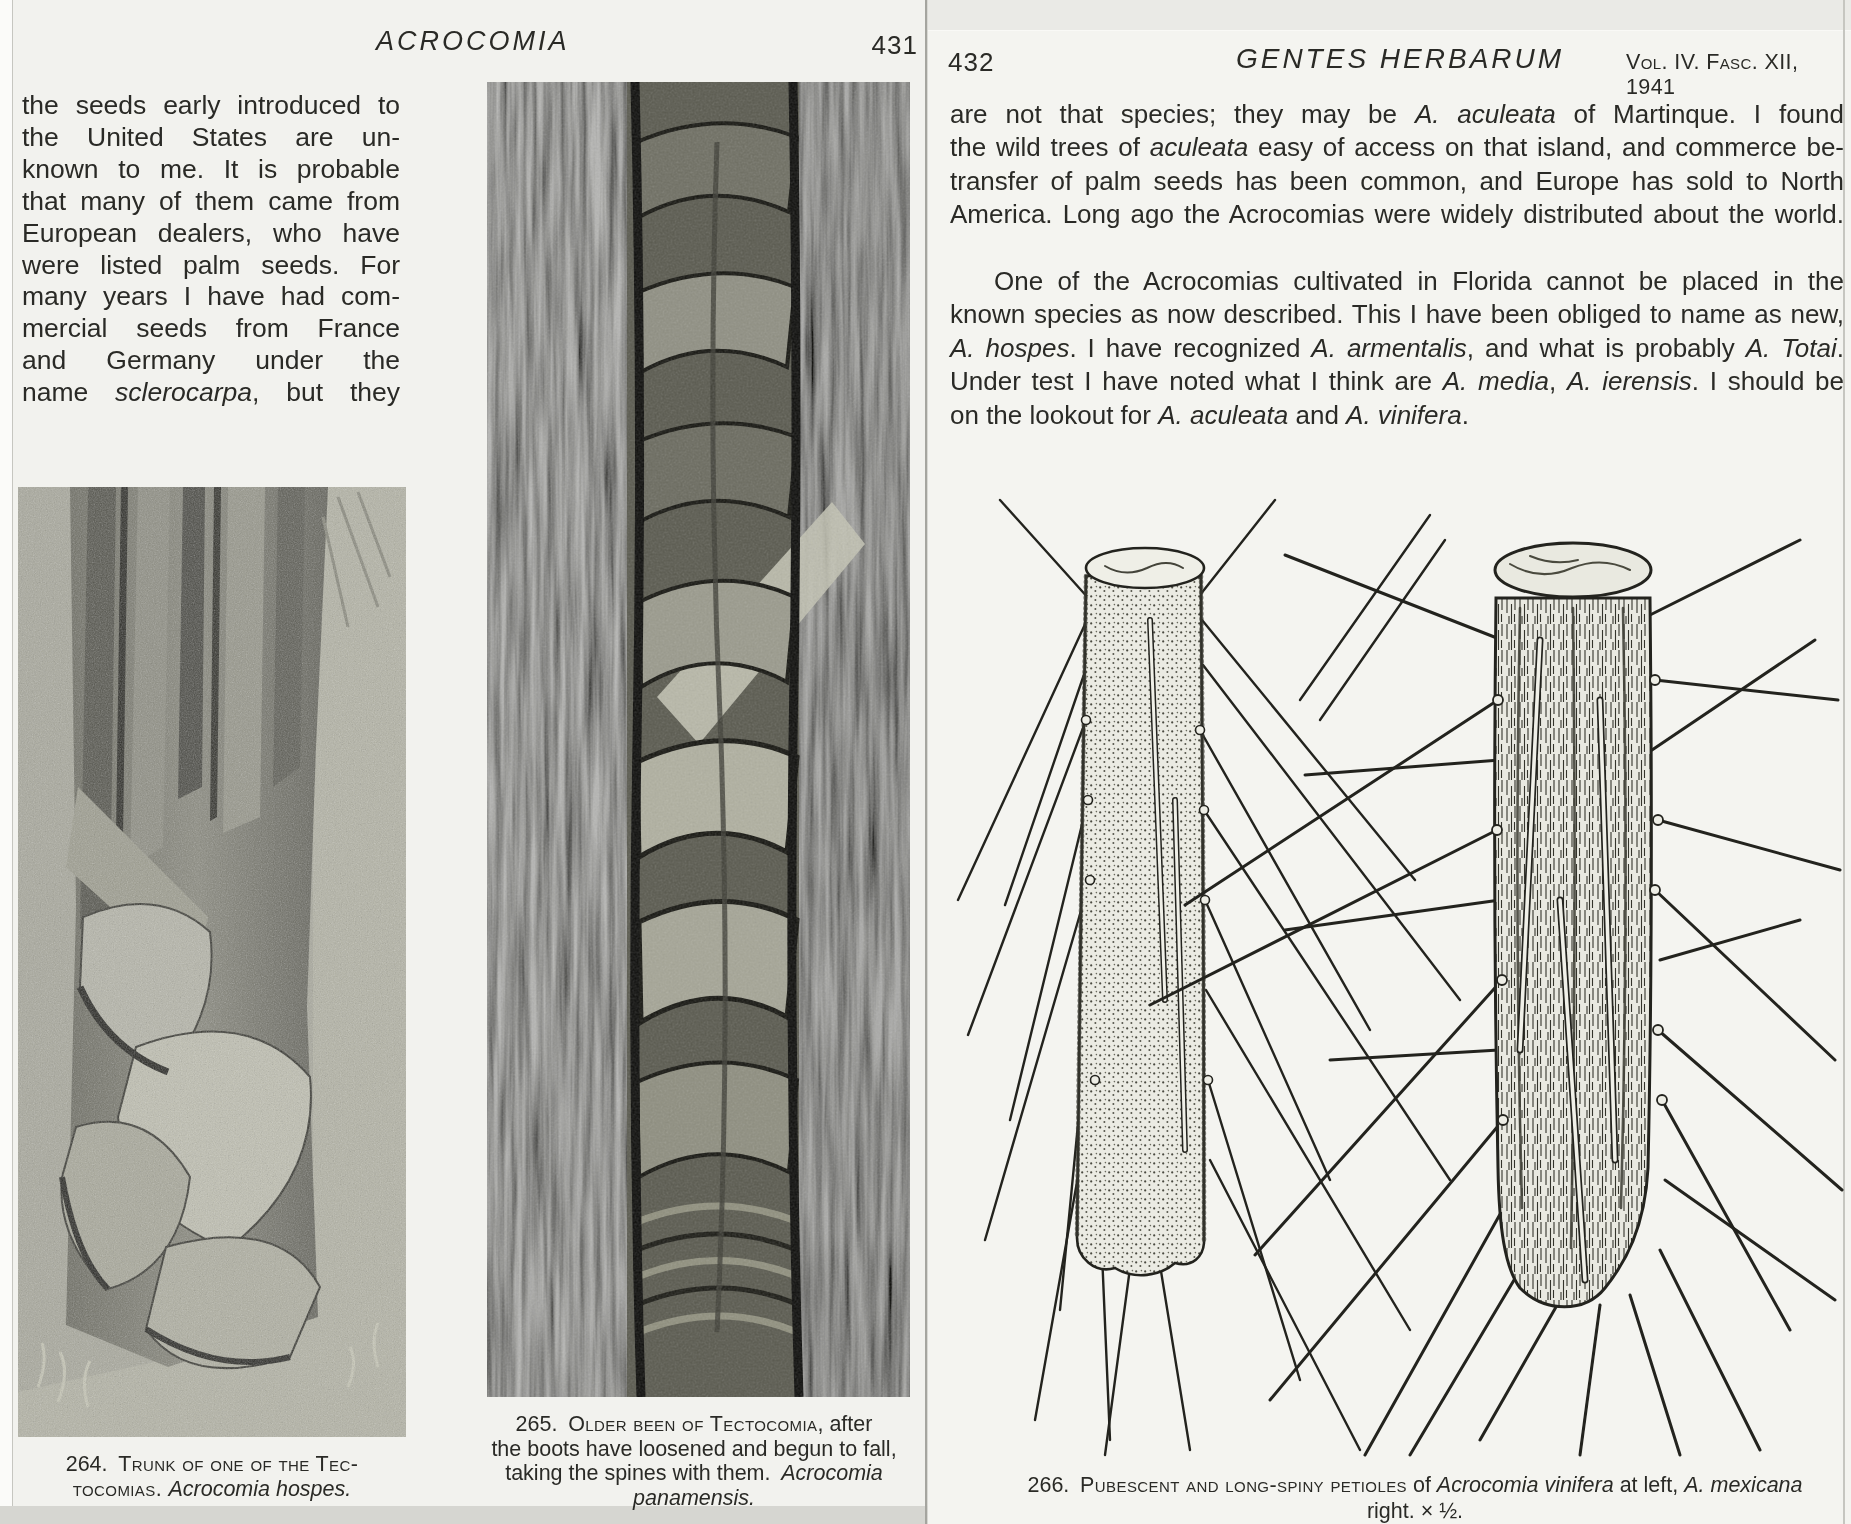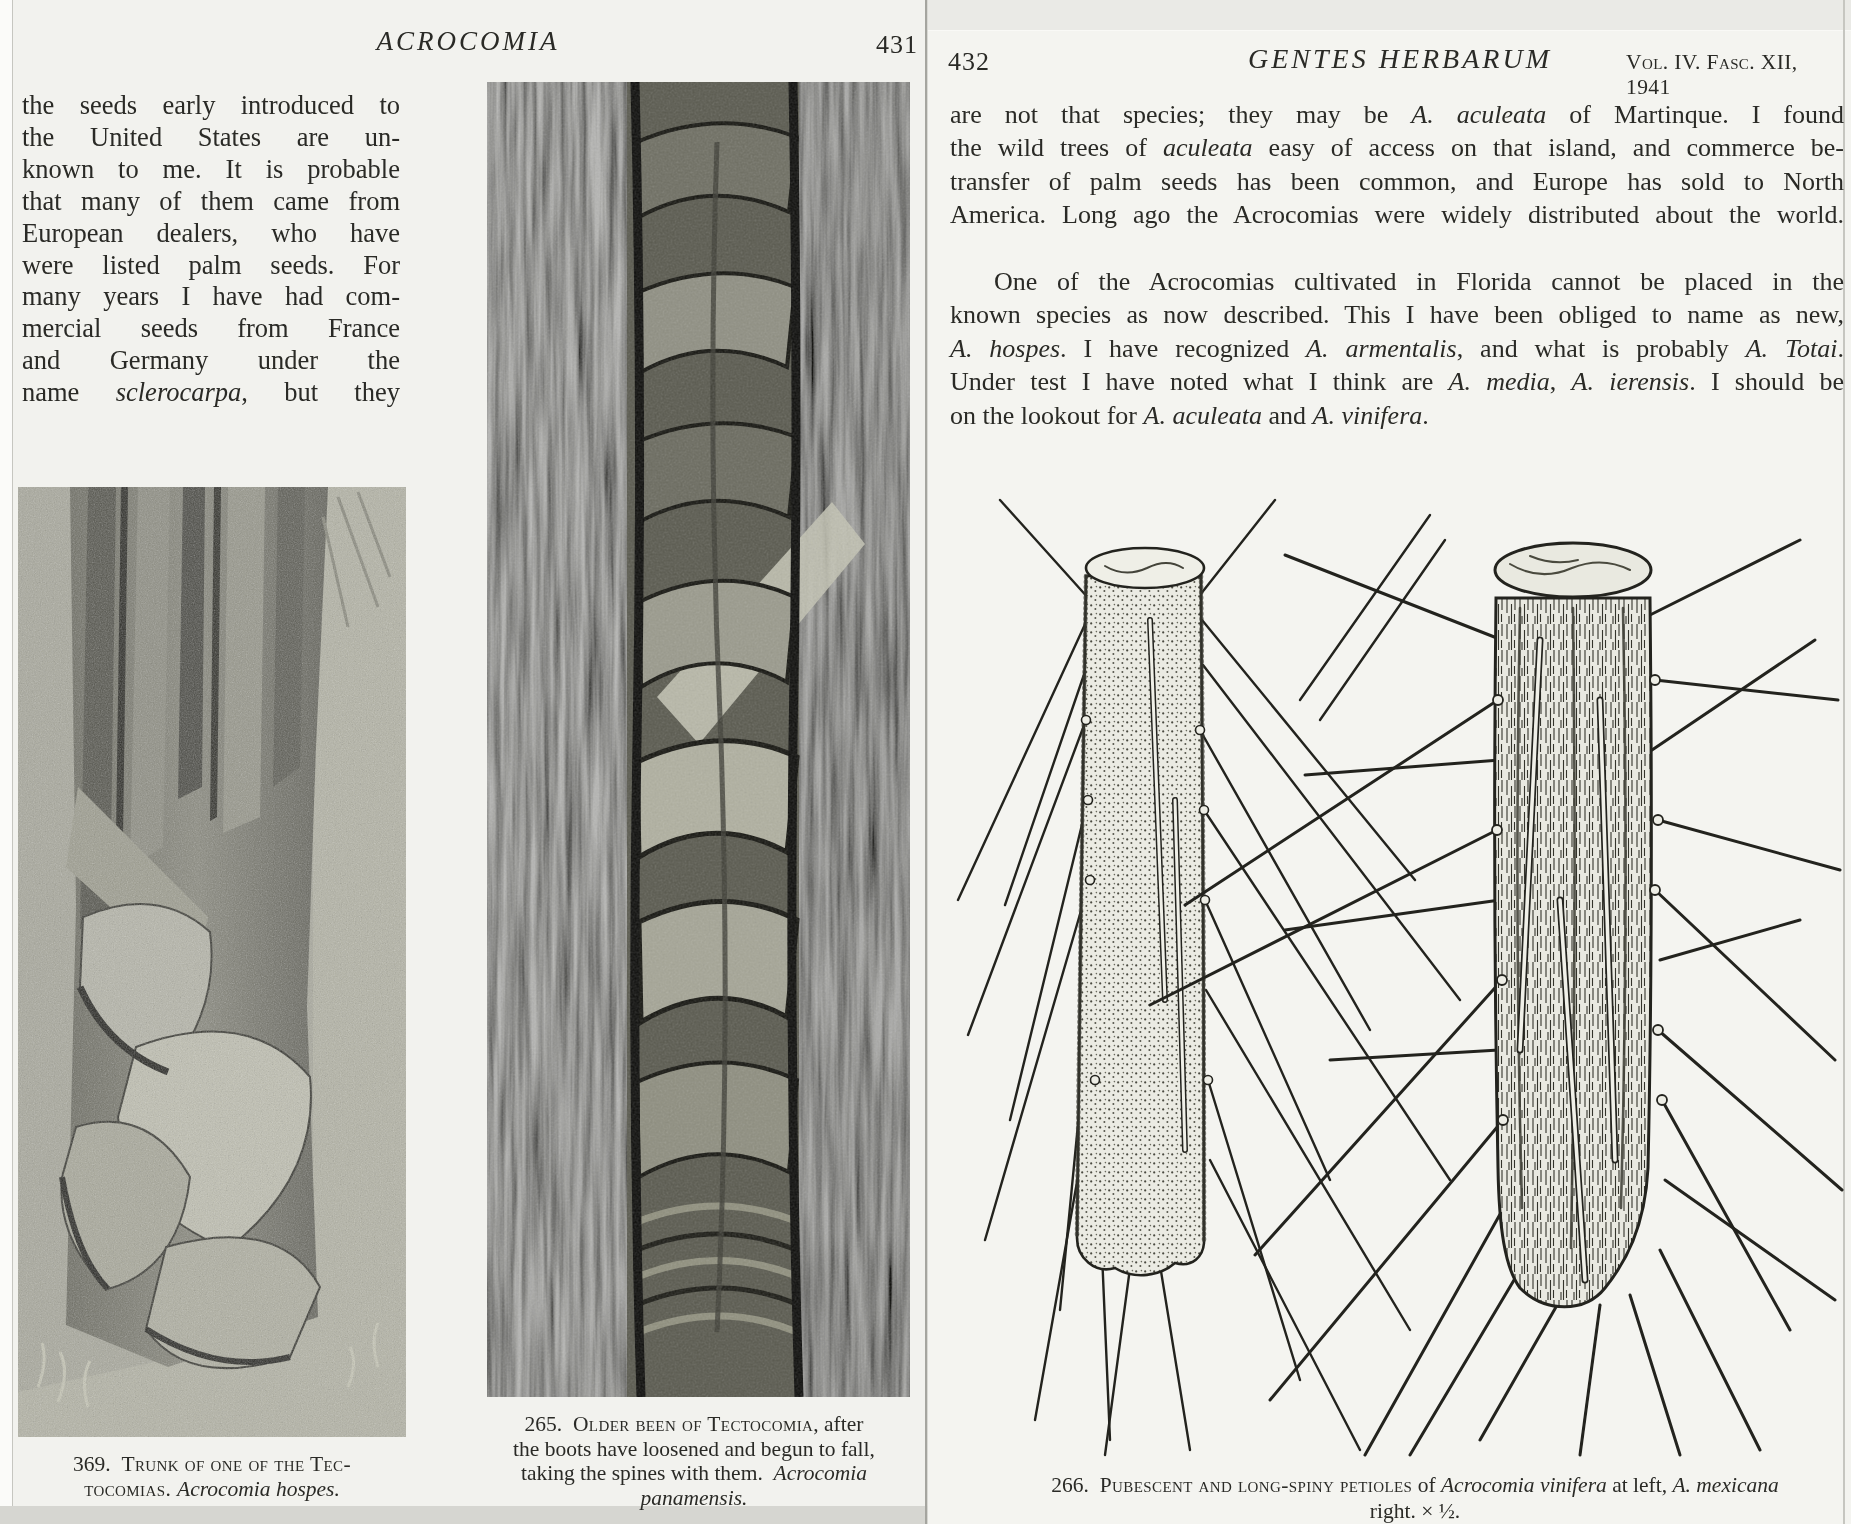--- a/index.html
+++ b/index.html
@@ -1,17 +1,17 @@
 <!DOCTYPE html>
 <html style="--paper_left: #f2f2ee; --paper_right: #f4f4f0; --ink: #2a2a26; --canvas: #d9d9d4; --photo_dark: #23231d; --photo_mid: #8e8e84; --drawing_ink: #23231e;"><head>
 <meta charset="utf-8">
 <style>
   html,body{margin:0;padding:0;background:#c9c9c4;}
   .canvas{position:relative;width:1851px;height:1524px;overflow:hidden;
-          font-family:Liberation Serif, serif;color:var(--ink,#2a2a26);background:var(--canvas,#d9d9d4);}
+          font-family:Liberation Sans, sans-serif;color:var(--ink,#2a2a26);background:var(--canvas,#d9d9d4);}
   .abs{position:absolute;}
   .paperL{background:var(--paper_left,#f2f2ee);}
   .paperR{background:var(--paper_right,#f3f3ef);}
   .it{font-style:italic;}
   .sc{font-variant:small-caps;letter-spacing:0.4px;}
   .just .line{text-align:justify;text-align-last:justify;}
   .just .line.end{text-align-last:left;}
   .line.indent{text-indent:44px;}
   .caption .line{text-align:center;}
   .runhead{font-style:italic;letter-spacing:3px;}
@@ -81,21 +81,21 @@
     <path d="M100,630 Q120,716 210,762" stroke="#26262
 2" stroke-width="8" fill="none"></path>
     <path d="M44,690 Q58,770 90,802" stroke="#2a2a26" stroke-width="6" fill="none"></path>
     <path d="M128,842 Q200,888 272,870" stroke="#2c2c28" stroke-width="6" fill="none"></path>
     <path d="M320,10 L360,120 M340,5 L372,90 M305,30 L330,140" stroke="#8a8a7e" stroke-width="3" fill="none"></path>
     <path d="M20,900 q10,-26 4,-44 M40,915 q12,-30 2,-50 M70,920 q-8,-28 2,-46 M330,900 q10,-24 2,-40 M360,880 q-8,-26 0,-44" stroke="#c6c6b6" stroke-width="3" fill="none"></path>
     <rect width="388" height="950" filter="url(#grainA)" opacity="0.8"></rect>
   </svg>
 
   <div class="abs caption" style="left:14px;top:1452px;width:396px;font-size:21.5px;line-height:24.5px;">
-      <div class="line"><span>369. </span><span class="sc">Trunk of one of the Tec-</span></div>
+      <div class="line"><span>264. </span><span class="sc">Trunk of one of the Tec-</span></div>
       <div class="line"><span class="sc">tocomias. </span><span class="it">Acrocomia hospes.</span></div>
     </div>
 
   <svg class="abs" role="img" style="left:487px;top:82px;" width="423" height="1315" viewBox="0 0 423 1315">
     <defs>
       <filter id="fib" x="0%" y="0%" width="100%" height="100%">
         <feTurbulence type="fractalNoise" baseFrequency="0.14 0.006" numOctaves="3" seed="4"></feTurbulence>
         <feColorMatrix type="saturate" values="0"></feColorMatrix>
         <feComponentTransfer>
           <feFuncR type="linear" slope="1.9" intercept="-0.35"></feFuncR>

